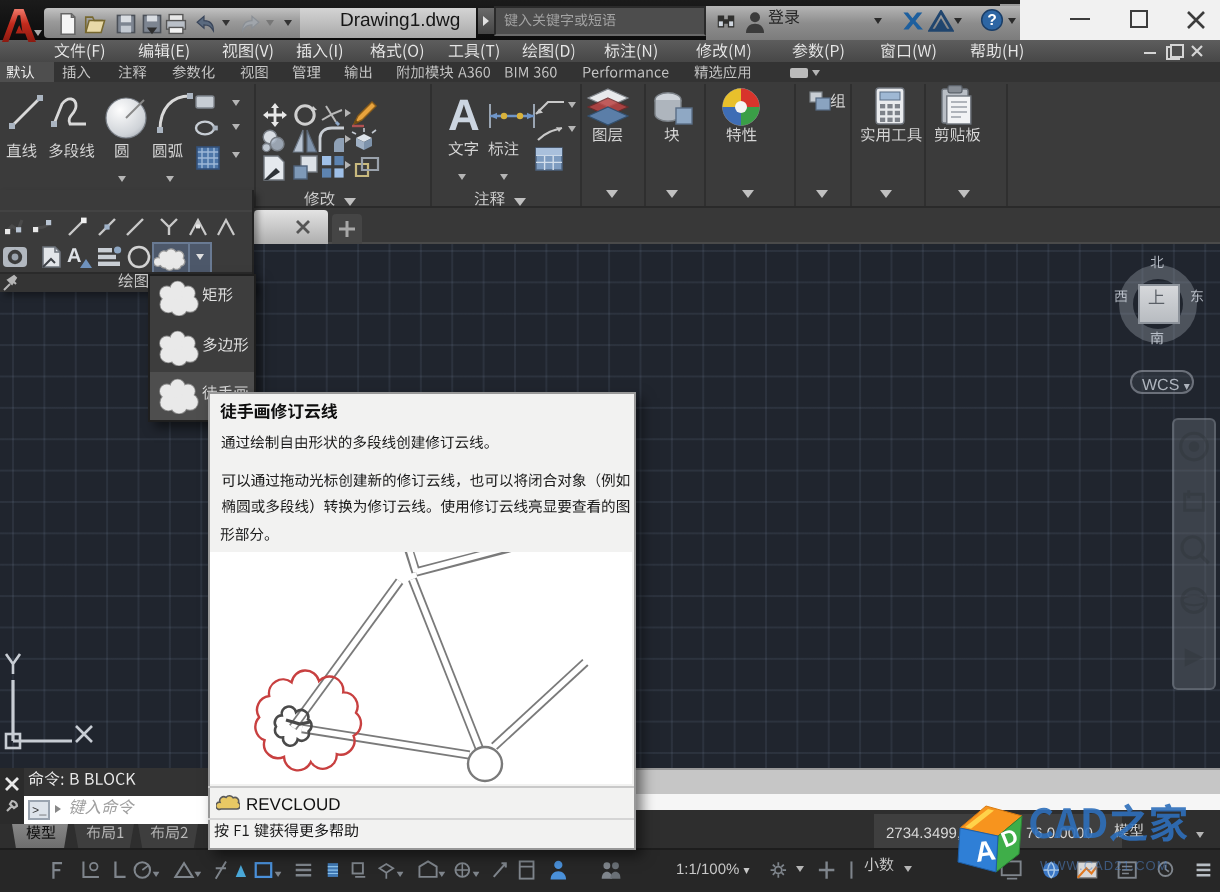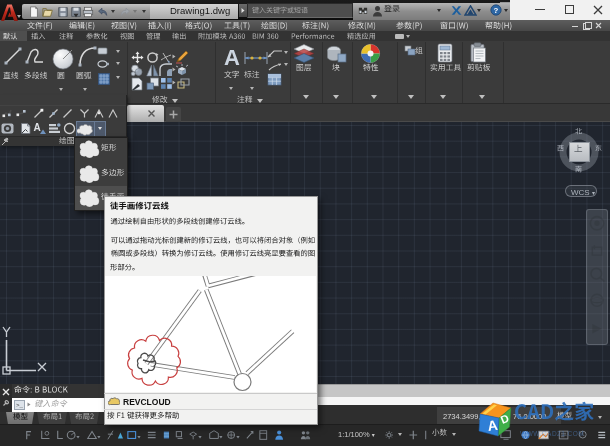--- a/index.html
+++ b/index.html
@@ -1167,21 +1167,21 @@
 <path d="M49.3 89.7 A3.6 3.6 0 0 1 43.8 93.7 A3.6 3.6 0 0 1 36.5 92.7 A3.6 3.6 0 0 1 33.0 87.3 A3.6 3.6 0 0 1 35.9 81.7 A3.6 3.6 0 0 1 43.0 80.1 A3.6 3.6 0 0 1 49.0 83.7 A3.6 3.6 0 0 1 49.3 89.7z" fill="none" stroke="#4a4a4a" stroke-width="1.3"></path>
 <path d="M38 84 l7 2 5 -1" stroke="#4a4a4a" stroke-width="1.6" fill="none"></path>
 </svg>
     </div>
 <div class="ab" style="left:104px;top:392.5px;width:213px;height:1px;background:#c9c9c9;"></div>
 <div class="ab" style="left:108px;top:397px;">
       <svg width="12" height="10" viewBox="0 0 12 10">
         <path d="M2.5 7.5 a1.8 1.8 0 1 1 -0.5-3.4 a2 2 0 0 1 3-2.4 a2.2 2.2 0 0 1 3.6 0.2 a1.9 1.9 0 0 1 2.6 2.4 a1.7 1.7 0 0 1 -0.8 3.2z" fill="#e8c864" stroke="#5a5a5a" stroke-width="0.8"></path>
       </svg>
     </div>
-<div class="ab" style="left:123px;top:396.5px;font-size:8.5px;font-weight:bold;color:#111;">REVCLOUD</div>
+<div class="ab" style="left:123px;top:396.5px;font-size:8.5px;font-weight:normal;color:#111;">REVCLOUD</div>
 <div class="ab" style="left:104px;top:408.5px;width:213px;height:1px;background:#d5d5d5;"></div>
 <div class="ab" style="left:107px;top:411.5px;">
       <svg width="72.5" height="9.4" viewBox="0 -48 580 75" style="overflow:visible">
         <path fill="#1c1c1c" d="M46 -23C45 -17 43 -13 40 -9C37 -11 34 -13 31 -14C32 -17 34 -20 35 -23ZM25 -13C29 -11 33 -8 37 -6C33 -3 28 -1 21 1C22 2 23 4 24 5C31 3 37 0 41 -4C46 -1 51 2 54 5L57 1C54 -1 49 -4 44 -7C48 -11 50 -16 51 -23H58V-27H37C38 -30 39 -33 40 -36L35 -36C34 -33 33 -30 32 -27H21V-23H30C28 -19 27 -15 25 -13ZM23 -43V-31H27V-39H52V-31H57V-43H43C42 -45 41 -48 40 -51L36 -50C36 -48 37 -45 38 -43ZM11 -50V-38H3V-34H11V-19L2 -17L3 -12L11 -15V-0C11 0 10 1 9 1C9 1 6 1 3 1C4 2 5 4 5 5C9 5 11 5 13 4C14 3 15 2 15 -0V-16L23 -19L22 -23L15 -20V-34H21V-38H15V-50ZM83 0H88V-20H105V-24H88V-39H108V-44H83ZM115 0H139V-5H130V-44H126C124 -43 121 -42 117 -41V-37H125V-5H115ZM163 -21V-17H170V-5C170 -2 168 -0 167 1C168 2 169 3 169 4C170 3 172 2 181 -5C181 -5 180 -7 180 -8L174 -4V-17H180V-21H174V-29H180V-33H166C167 -35 168 -37 169 -40H180V-44H171C172 -46 173 -48 173 -50L169 -51C168 -45 165 -39 162 -35C162 -34 164 -32 164 -31L165 -33V-29H170V-21ZM195 -46V-42H202V-38H193V-34H202V-29H195V-26H202V-21H195V-18H202V-13H193V-9H202V-2H205V-9H217V-13H205V-18H215V-21H205V-26H214V-34H218V-38H214V-46H205V-50H202V-46ZM205 -34H211V-29H205ZM205 -38V-42H211V-38ZM182 -24C182 -25 182 -25 183 -26H189C189 -21 188 -16 187 -13C186 -15 185 -17 185 -20L181 -19C183 -15 184 -11 185 -8C183 -4 181 -0 177 2C178 3 179 4 180 5C183 3 186 -0 188 -5C193 2 200 4 209 4H217C217 3 217 1 218 0C216 0 210 0 209 0C201 0 194 -1 189 -8C191 -14 193 -21 193 -29L191 -29L190 -29H186C189 -34 192 -40 194 -46L191 -48L190 -47H181V-43H188C187 -38 184 -33 184 -31C183 -29 181 -28 180 -28C181 -27 182 -25 182 -24ZM263 -33C266 -31 269 -28 271 -26L274 -28C272 -30 269 -33 266 -35ZM256 -36V-27L256 -25H242V-21H256C255 -13 252 -5 241 2C242 3 243 4 244 5C253 -1 257 -8 259 -14C262 -6 267 1 274 5C275 4 276 2 277 1C269 -3 264 -11 261 -21H277V-25H261V-27V-36ZM258 -50V-46H242V-50H238V-46H224V-42H238V-37H242V-42H258V-37H262V-42H277V-46H262V-50ZM240 -35C238 -34 237 -32 235 -31C233 -33 231 -35 229 -36L226 -34C228 -32 230 -31 232 -29C229 -27 226 -25 222 -24C223 -23 225 -22 225 -21C228 -22 231 -24 234 -26C235 -24 235 -22 236 -20C233 -16 227 -11 222 -9C223 -9 224 -7 225 -6C229 -8 233 -12 237 -15L237 -13C237 -7 236 -2 235 -1C234 0 234 0 233 0C231 1 229 1 226 0C227 2 228 3 228 4C230 5 233 5 235 4C236 4 237 3 238 3C240 -0 241 -6 241 -12C241 -18 240 -23 237 -28C240 -30 242 -32 243 -33ZM309 -37H329V-32H309ZM309 -45H329V-40H309ZM305 -49V-29H333V-49ZM305 -9C307 -6 311 -2 312 0L316 -2C314 -5 311 -8 308 -11ZM295 -50C292 -46 287 -41 282 -38C283 -37 284 -35 285 -34C290 -38 296 -43 299 -49ZM299 -16V-12H324V-0C324 1 323 1 322 1C322 1 319 1 315 1C316 2 316 4 317 5C321 5 324 5 326 4C328 3 328 2 328 -0V-12H337V-16H328V-21H336V-25H301V-21H324V-16ZM296 -37C293 -31 287 -25 281 -21C282 -20 283 -17 284 -16C286 -18 288 -20 291 -23V5H295V-28C297 -30 299 -33 300 -35ZM355 -14 351 -13C353 -9 356 -6 359 -4C355 -2 350 -0 343 1C344 2 345 4 346 5C353 3 359 1 363 -2C371 3 382 4 396 5C396 3 397 1 398 0C385 -0 374 -1 367 -5C370 -8 371 -11 372 -15H392V-38H373V-43H396V-47H344V-43H368V-38H349V-15H367C367 -12 365 -9 362 -7C360 -9 357 -11 355 -14ZM354 -25H368V-22C368 -21 368 -20 368 -19H354ZM373 -19C373 -20 373 -21 373 -22V-25H388V-19ZM354 -34H368V-28H354ZM373 -34H388V-28H373ZM427 -51C424 -46 416 -40 407 -36C408 -35 409 -33 410 -32C415 -35 420 -38 424 -41H441C438 -37 434 -34 429 -31C427 -33 424 -35 421 -37L418 -34C420 -33 423 -31 425 -29C418 -26 411 -24 405 -23C405 -22 406 -20 407 -19C423 -22 440 -30 448 -44L445 -45L444 -45H428C430 -47 431 -48 432 -49ZM437 -30C433 -24 424 -17 412 -13C413 -12 414 -10 415 -9C422 -12 429 -16 434 -20H450C447 -15 443 -11 437 -9C435 -10 432 -13 430 -15L426 -12C429 -11 431 -8 433 -6C425 -3 415 -0 405 1C405 2 406 4 406 5C428 2 448 -5 457 -22L454 -24L453 -24H438C440 -26 441 -27 442 -28ZM476 -50V-46H464V-42H476V-38H465V-34H476V-33C476 -32 476 -31 476 -29H463V-26H474C472 -23 469 -20 464 -19C465 -18 467 -16 467 -15C474 -18 477 -22 479 -26H492V-29H481C481 -31 481 -32 481 -33V-34H491V-38H481V-42H492V-46H481V-50ZM495 -48V-18H499V-44H510C508 -41 506 -38 504 -36C509 -33 511 -30 511 -28C511 -27 511 -26 510 -25C509 -25 508 -25 507 -25C506 -25 503 -25 501 -25C502 -24 502 -22 502 -21C505 -21 507 -21 509 -21C510 -21 512 -22 513 -22C515 -23 516 -25 516 -28C516 -30 514 -33 509 -36C511 -39 514 -43 516 -46L513 -48L512 -48ZM469 -16V2H474V-12H488V5H492V-12H507V-3C507 -3 507 -2 506 -2C505 -2 502 -2 498 -2C498 -1 499 0 499 1C504 1 508 1 509 1C511 0 512 -1 512 -3V-16H492V-20H488V-16ZM558 -50C558 -46 558 -41 558 -37H548V-33H558C557 -18 554 -6 542 2C543 2 545 4 546 5C558 -3 561 -17 562 -33H571C571 -11 570 -3 569 -1C568 0 567 0 566 0C565 0 562 0 559 -0C559 1 560 3 560 4C563 4 566 4 568 4C570 4 571 4 573 2C575 -1 575 -9 576 -35C576 -35 576 -37 576 -37H562C562 -41 562 -46 562 -50ZM522 -6 523 -1C530 -3 540 -5 550 -7L549 -11L546 -11V-47H526V-7ZM530 -7V-18H542V-10ZM530 -31H542V-22H530ZM530 -35V-43H542V-35Z"></path>
       </svg>
     </div>
 <div class="ab" style="left:476px;top:399px;">
       <svg width="40" height="39" viewBox="0 0 40 39">
 <polygon points="4,15 17,4 35,9 23,19" fill="#f7941e" stroke="#d97b10" stroke-width="0.5"></polygon>
 <polygon points="6.5,14.5 18,5.5 21,6.3 9.5,15.4" fill="#ffd24a"></polygon>

